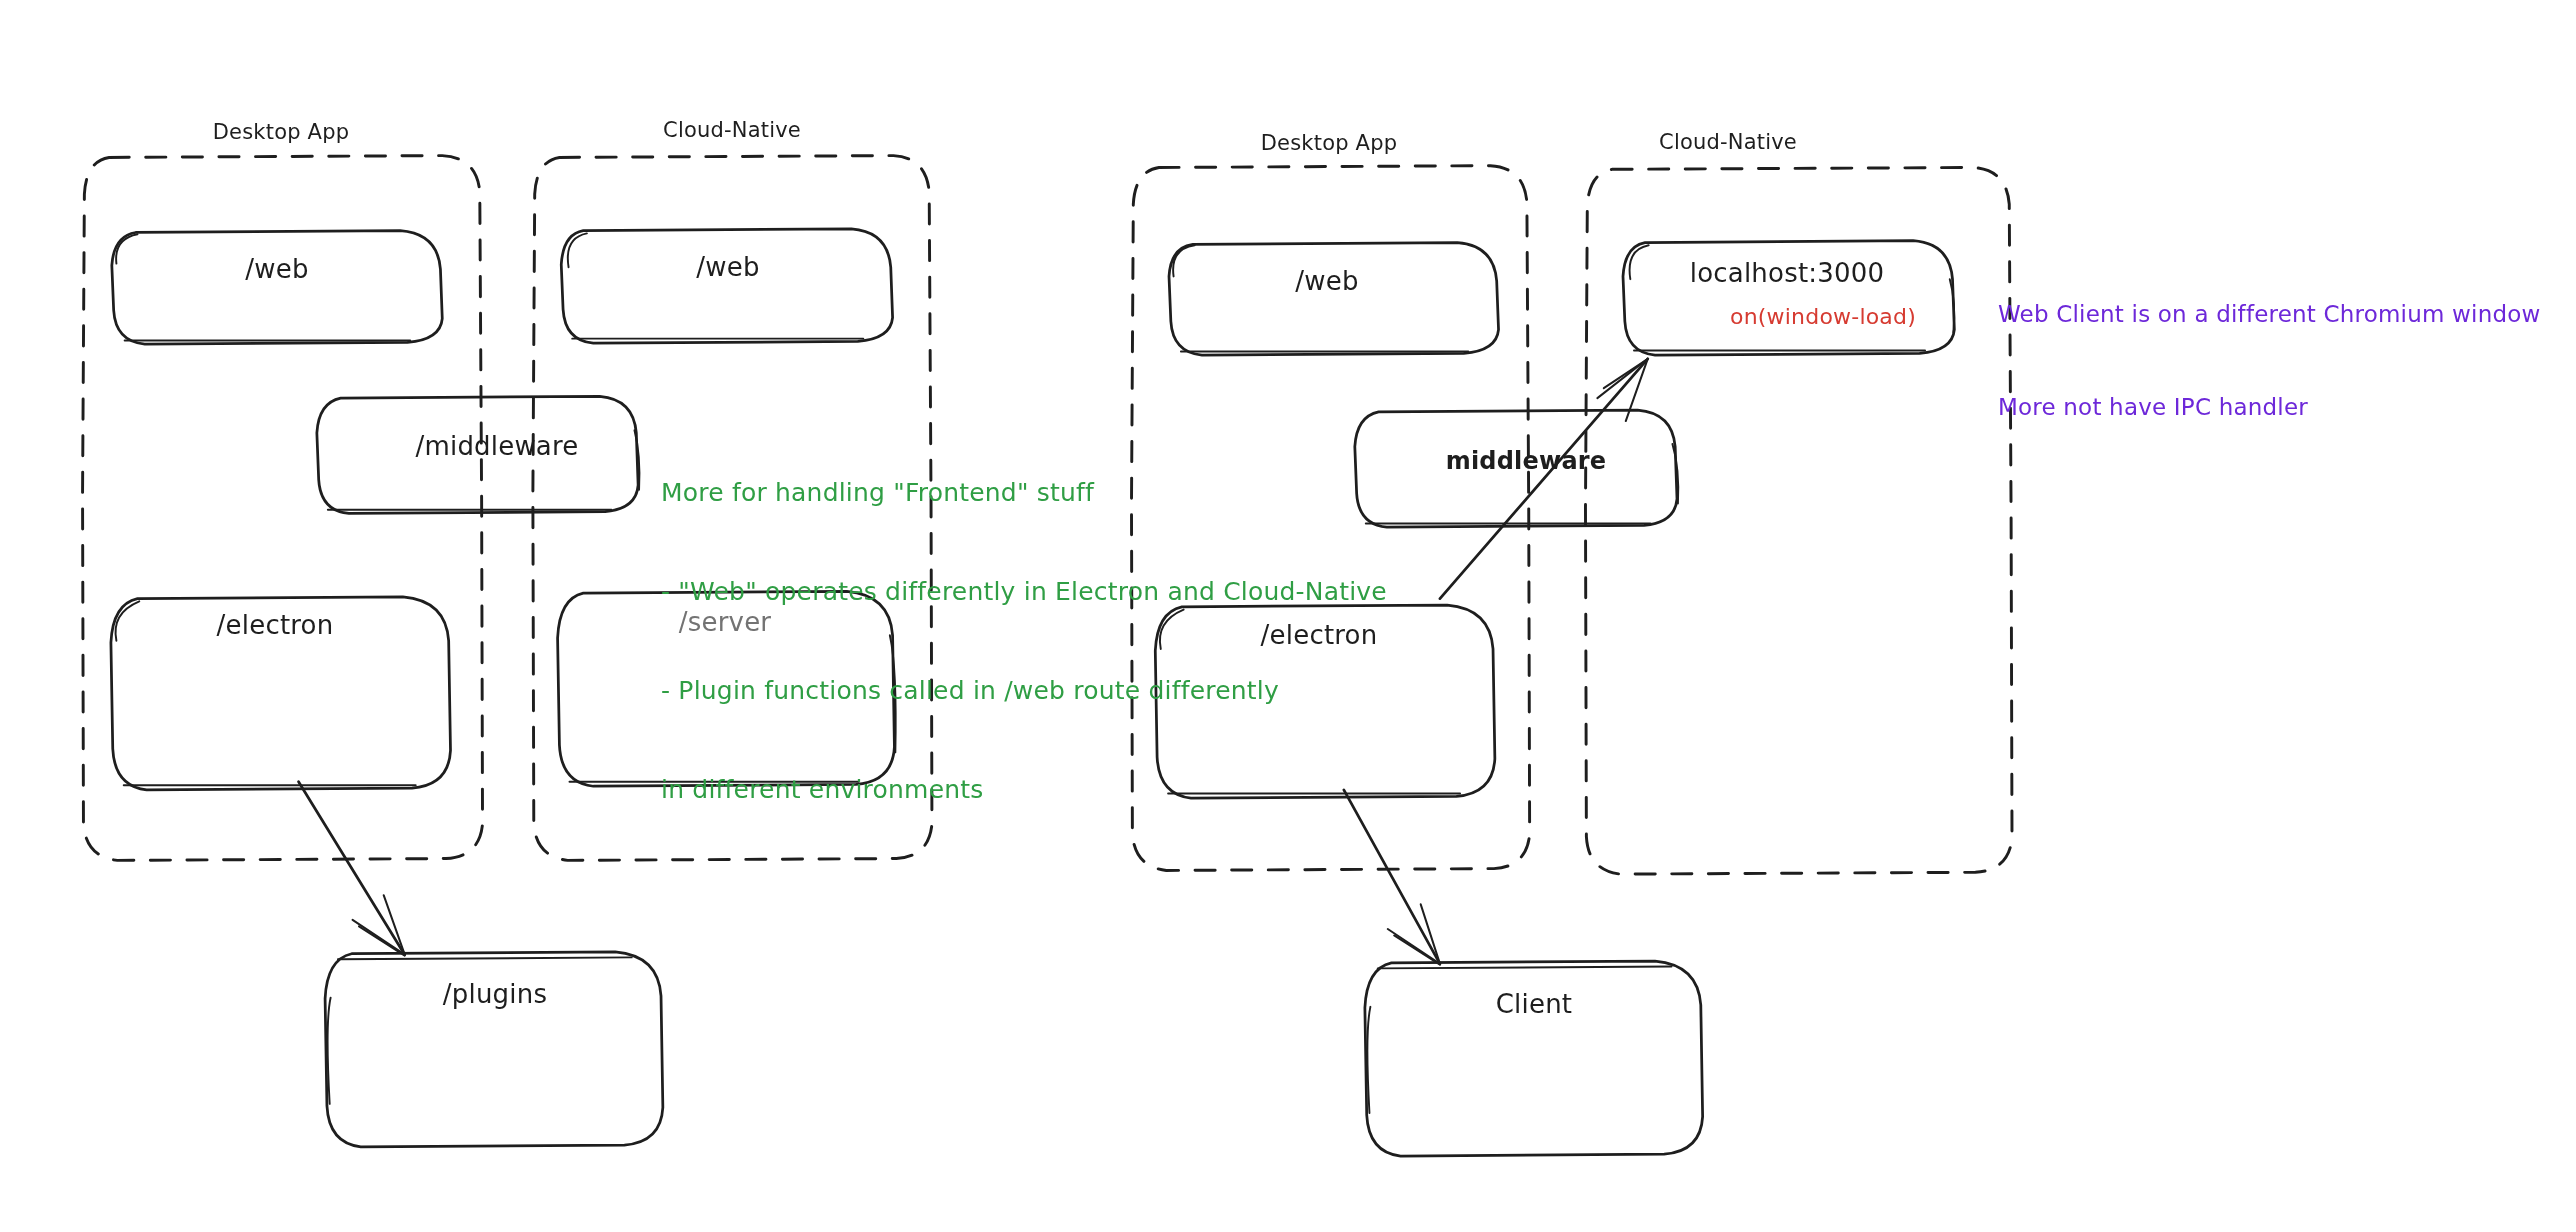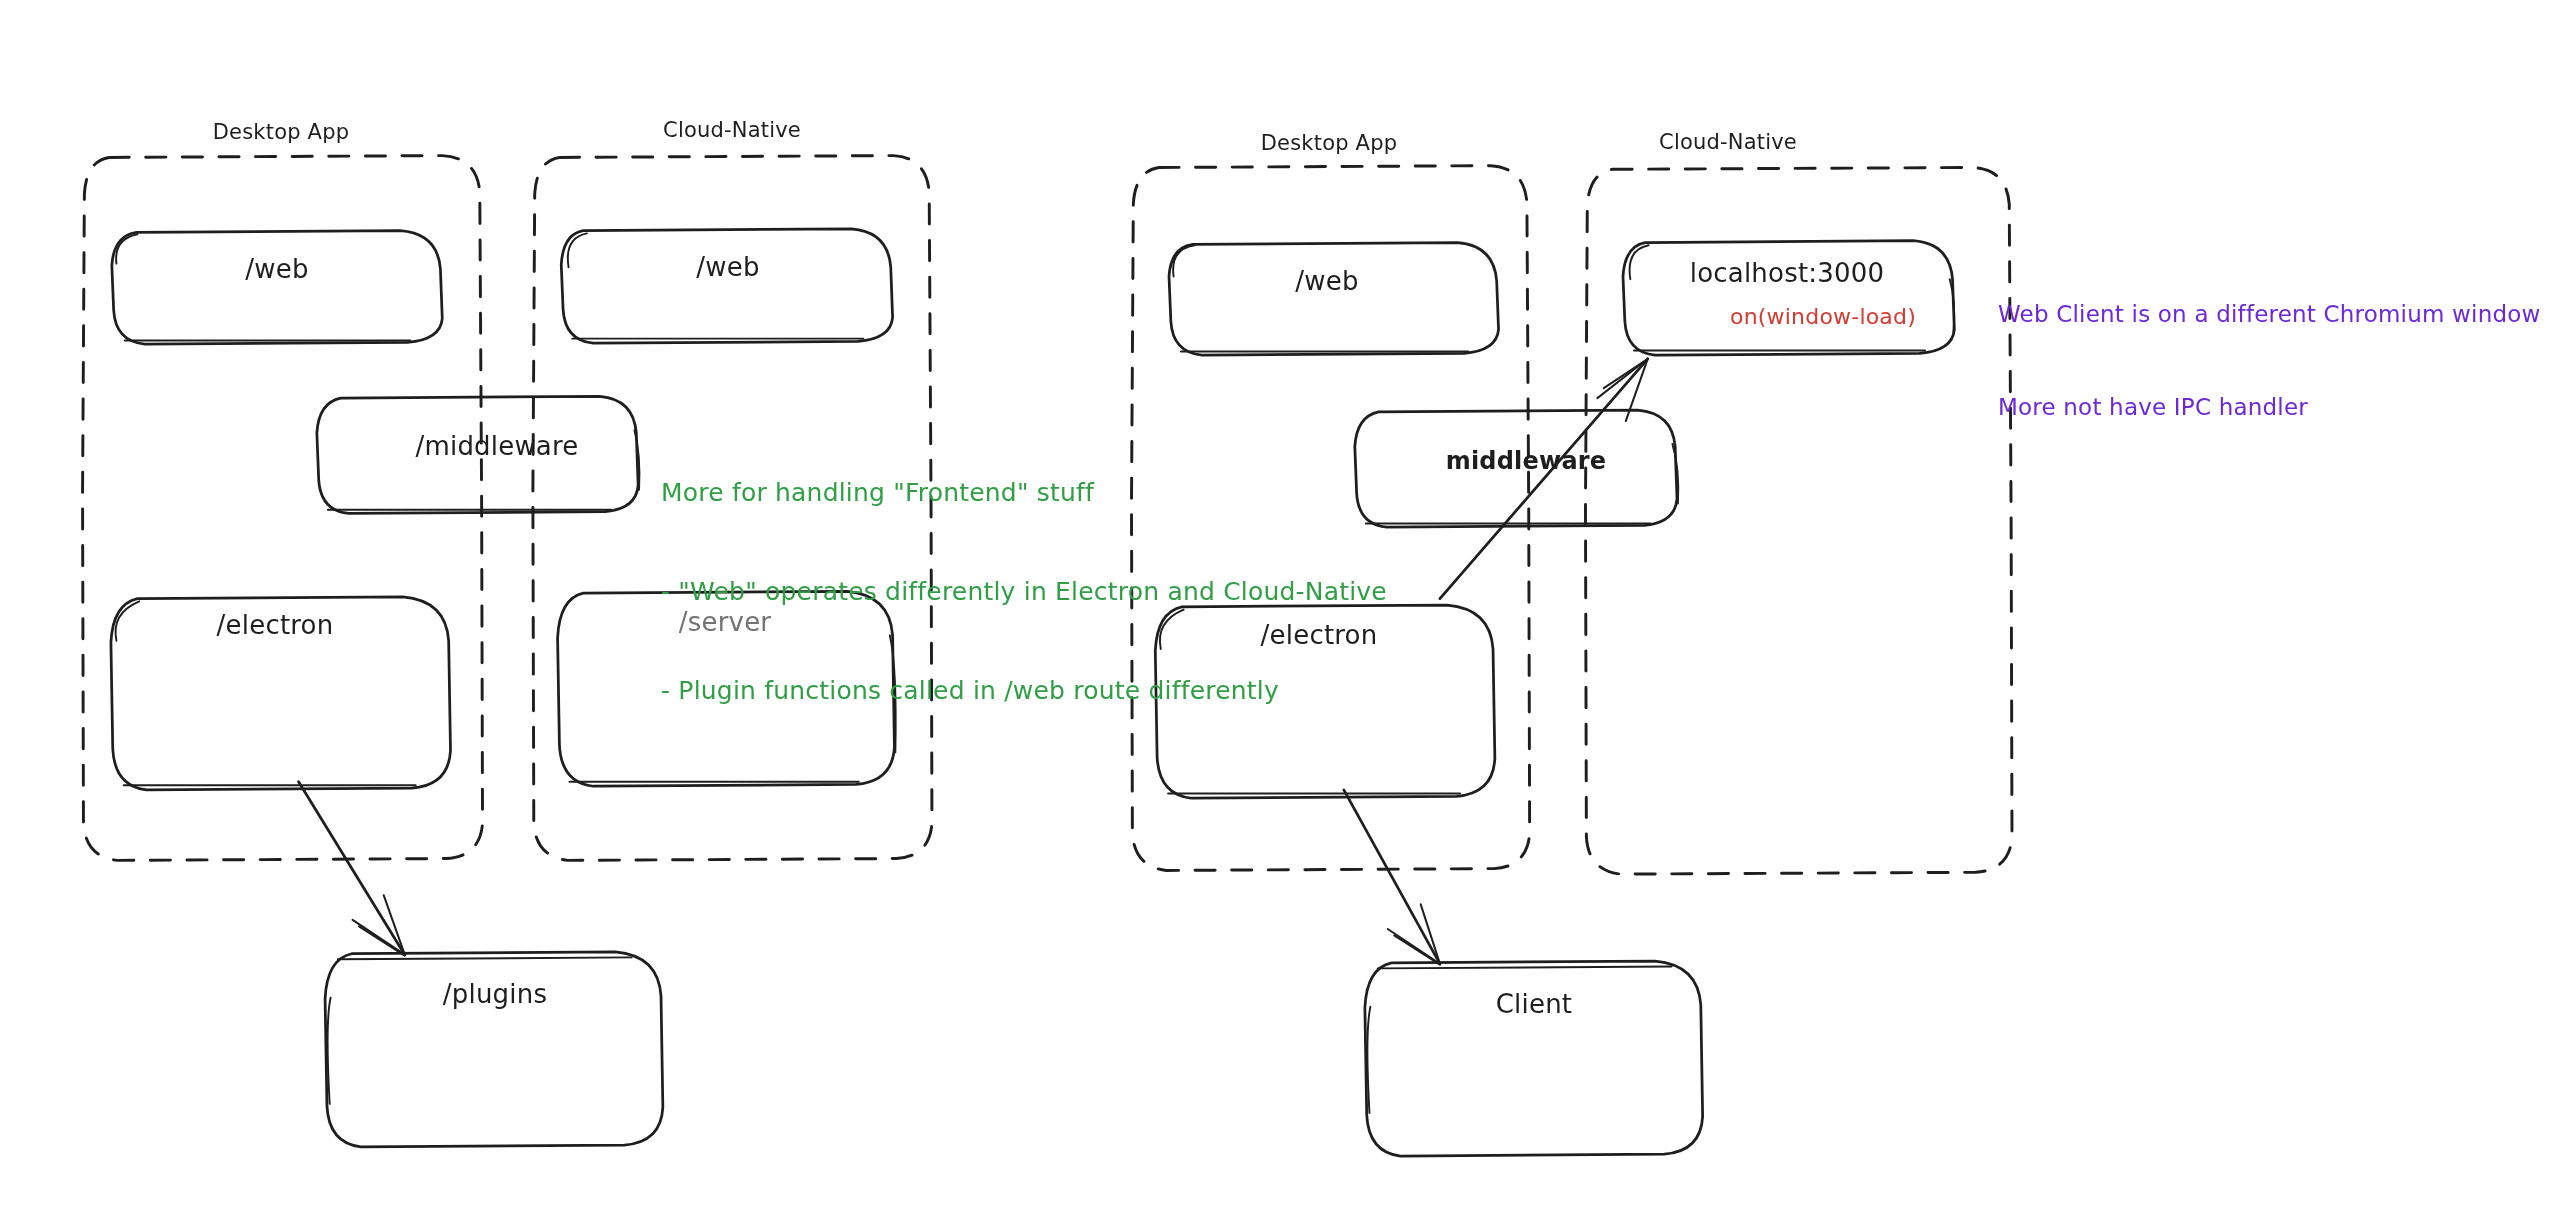--- a/index.html
+++ b/index.html
@@ -198,20 +198,21 @@
   <div class="lbl box-label" style="left:275px; top:609px;">/electron</div>
 
   <div class="lbl box-label" style="left:725px; top:606px; color:#737373;">/server</div>
 
   <div class="lbl box-label" style="left:495px; top:978px;">/plugins</div>
 
   <div class="lbl note-green" style="left:661px; top:410px;">
     <div>More for handling "Frontend" stuff</div>
     <div>- "Web" operates differently in Electron and Cloud-Native</div>
     <div>- Plugin functions called in /web route differently</div>
+    <div>in different environments</div>
   </div>
 
   <div class="lbl group-title" style="left:1329px; top:130px;">Desktop App</div>
 
   <div class="lbl group-title" style="left:1728px; top:129px;">Cloud-Native</div>
 
   <div class="lbl box-label" style="left:1327px; top:265px;">/web</div>
 
   <div class="lbl box-label" style="left:1787px; top:257px;">localhost:3000</div>
 

